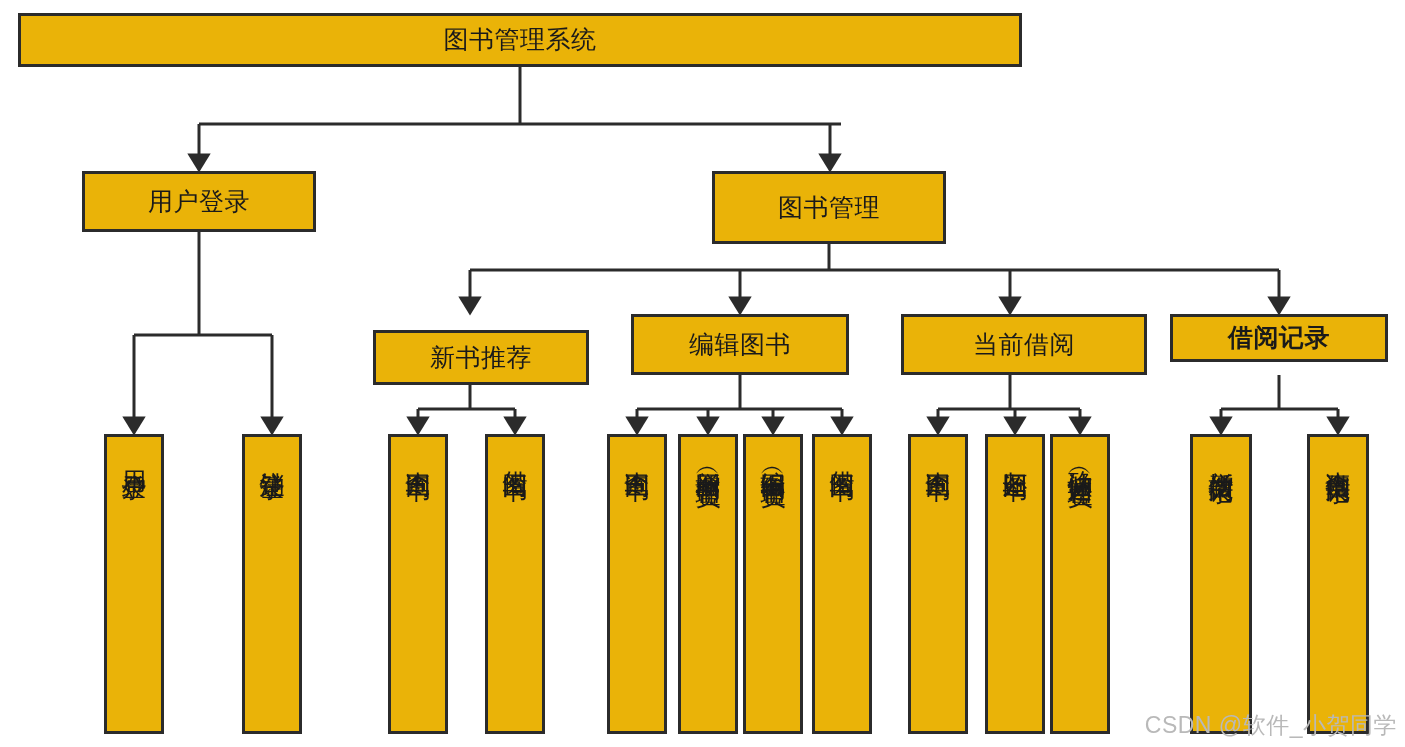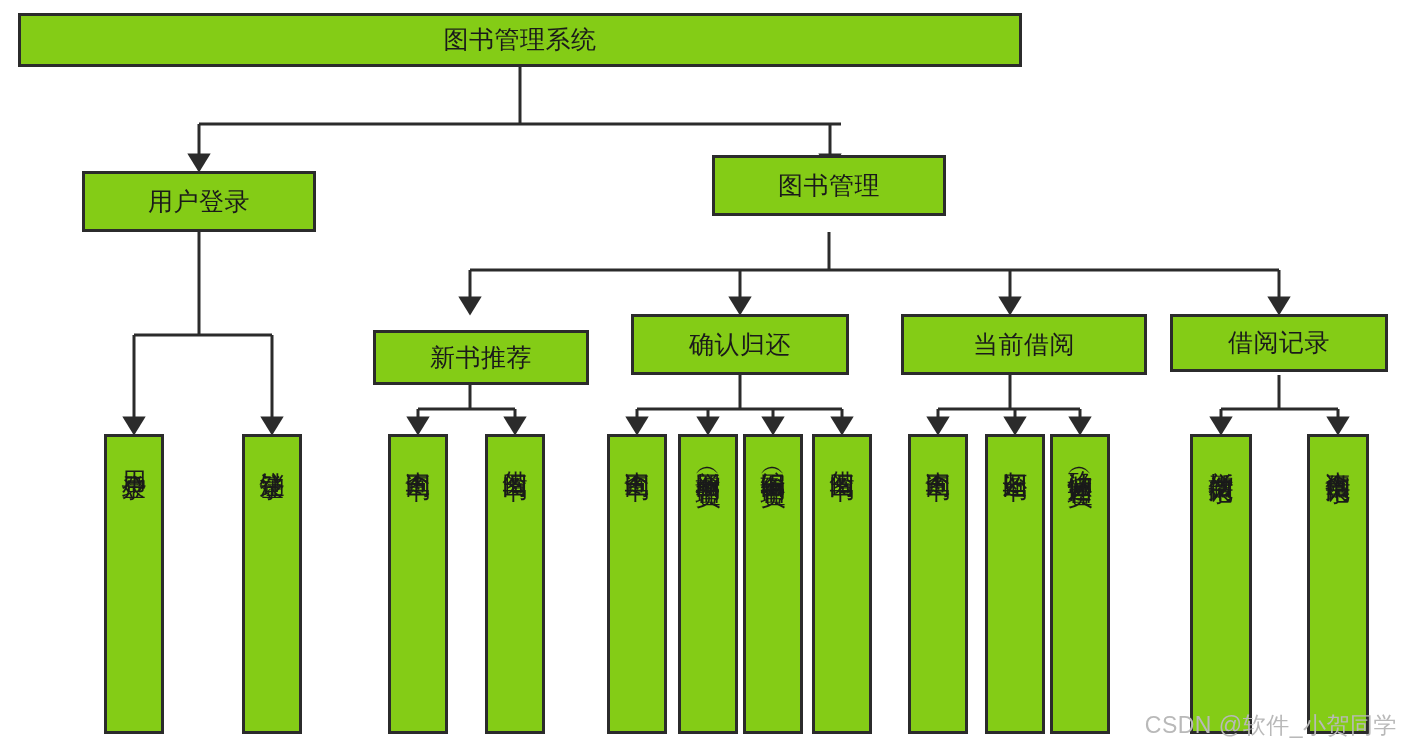--- a/index.html
+++ b/index.html
@@ -17,21 +17,21 @@
   #wires{
     position:absolute;
     left:0; top:0;
     width:1405px;
     height:747px;
     pointer-events:none;
   }
   .node{
     position:absolute;
     box-sizing:border-box;
-    background:#84cc16;
+    background:#eab308;
     border:3px solid #2b2b2b;
     display:flex;
     align-items:center;
     justify-content:center;
     color:#1a1a1a;
   }
   .node .lbl{
     display:block;
     text-align:center;
     line-height:1.18;
@@ -122,34 +122,34 @@
     </g>
   </svg>
 
   <div class="node horiz" style="left:18px;top:13px;width:1004px;height:54px;">
     <span class="lbl">图书管理系统</span>
   </div>
 
   <div class="node horiz" style="left:82px;top:171px;width:234px;height:61px;">
     <span class="lbl">用户登录</span>
   </div>
-  <div class="node horiz" style="left:712px;top:155px;width:234px;height:61px;">
+  <div class="node horiz" style="left:712px;top:171px;width:234px;height:73px;">
     <span class="lbl">图书管理</span>
   </div>
 
   <div class="node horiz" style="left:362px;top:330px;width:216px;height:55px;margin-left:11px;">
     <span class="lbl">新书推荐</span>
   </div>
   <div class="node horiz" style="left:631px;top:314px;width:218px;height:61px;">
-    <span class="lbl">确认归还</span>
+    <span class="lbl">编辑图书</span>
   </div>
   <div class="node horiz" style="left:901px;top:314px;width:246px;height:61px;">
     <span class="lbl">当前借阅</span>
   </div>
-  <div class="node horiz" style="left:1170px;top:314px;width:218px;height:58px;">
+  <div class="node horiz" style="left:1170px;top:314px;width:218px;height:48px;font-weight:bold;">
     <span class="lbl">借阅记录</span>
   </div>
 
   <div class="node leaf" style="left:104px;top:434px;width:60px;height:300px;">
     <span class="lbl">用户登录</span>
   </div>
   <div class="node leaf" style="left:242px;top:434px;width:60px;height:300px;">
     <span class="lbl">注销登录</span>
   </div>
 

